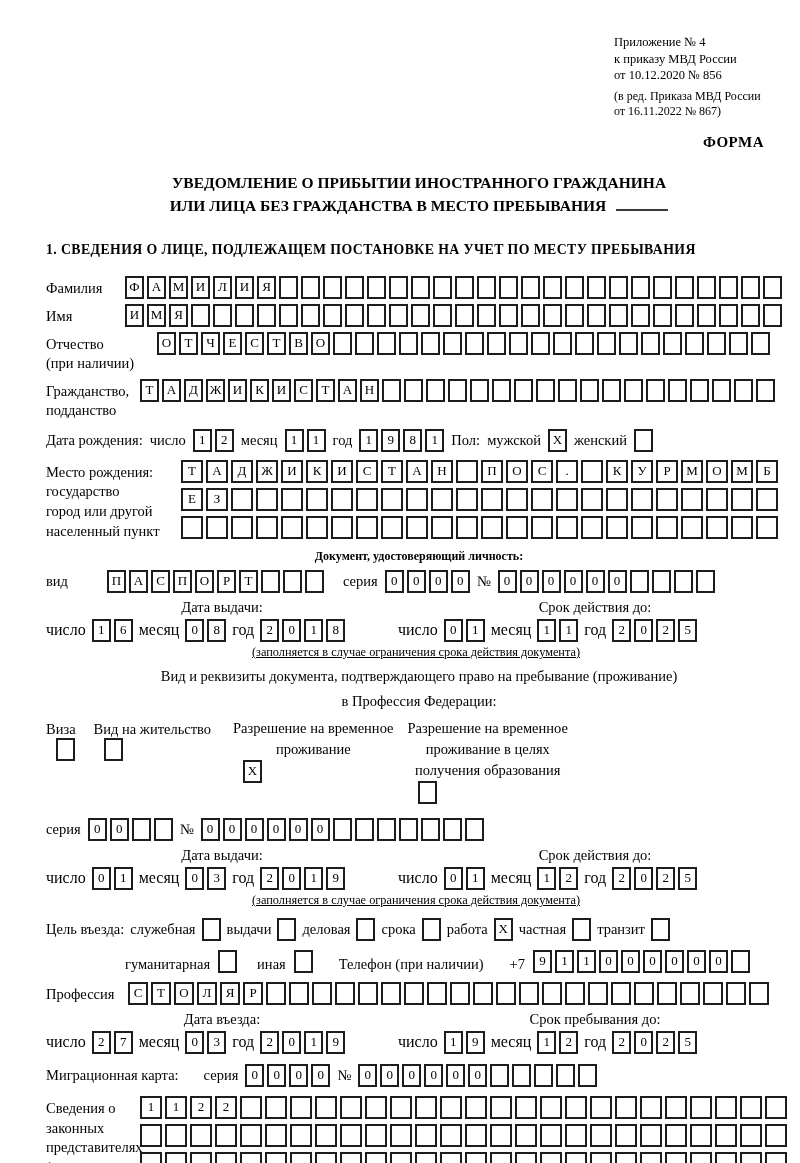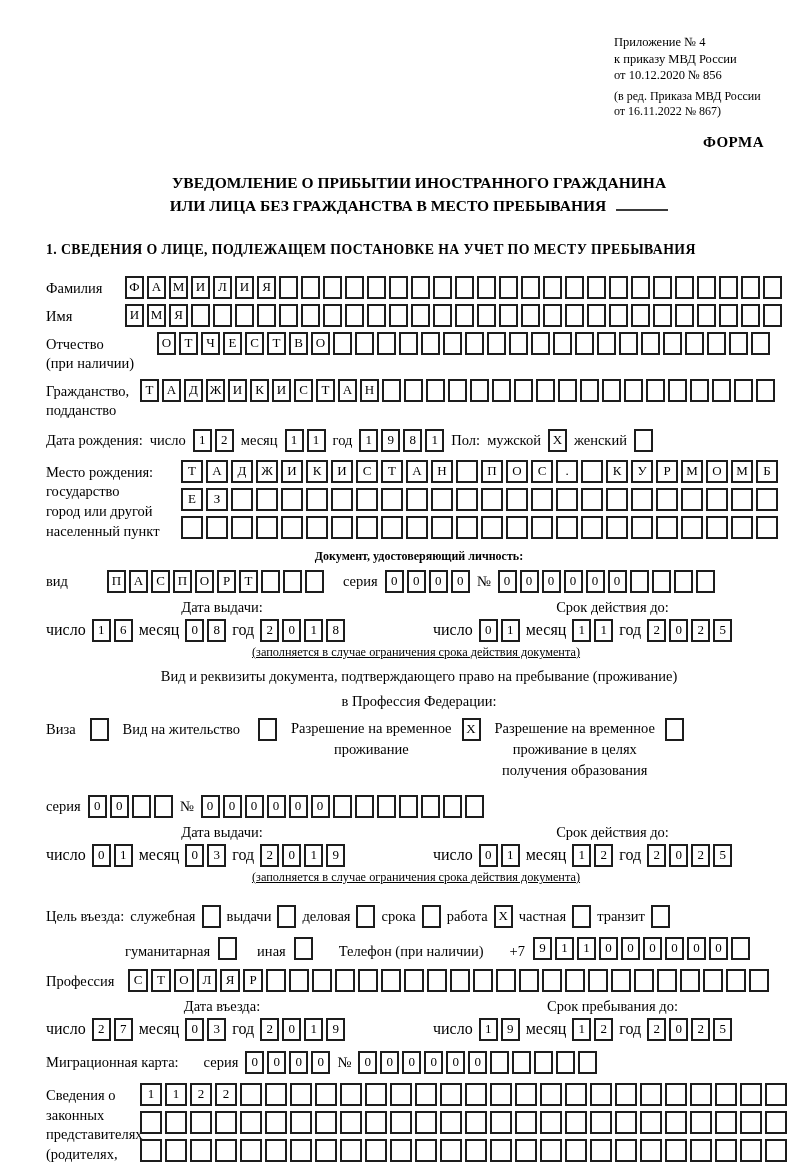--- a/index.html
+++ b/index.html
@@ -28,36 +28,36 @@
   .wide .cell { width:22px; }
   .pro .cell { width:20px; }
   .stack > .cells { margin-bottom:5px; }
 
   .inline-row { display:flex; align-items:center; flex-wrap:nowrap; font-size:14.5px; }
   .inline-row > * { margin-right:7px; }
   .dlbl { white-space:nowrap; }
 
   .center-bold { text-align:center; font-weight:bold; font-size:12px; margin:4px 0 6px 0; }
 
-  .two-col { display:flex; margin-top:6px;gap:35px; }
+  .two-col { display:flex; margin-top:6px; }
   .col-l { width:352px; }
   .col-r { flex:1; }
   .dg-head { text-align:center; font-size:14.5px; margin-bottom:3px; }
   .dg-line { display:flex; align-items:center; }
   .dg-line > * { margin-right:6px; }
   .note { font-size:12.3px; text-align:center; padding-right:6px; margin-top:3px; margin-bottom:8px;text-decoration:underline; }
 
   .intro { font-size:14.5px; margin-top:8px; margin-bottom:4px;text-align:center; }
   .res-opts { display:flex; align-items:flex-start; margin-top:8px; margin-bottom:14px; font-size:14.5px; }
-  .opt { display:flex; align-items:flex-start; margin-right:14px; }
+  .opt { display:flex; align-items:flex-start; margin-right:14px;flex-direction:column; }
   .opt .optlines { text-align:center; line-height:1.45; }
   .opt .cells { margin-left:10px; margin-top:0; }
   .opt-lbl { padding-top:3px; margin-right:8px; }
 
-  .purpose { flex-wrap:nowrap; align-items:center; margin-top:20px; }
+  .purpose { flex-wrap:nowrap; align-items:center; margin-top:10px; }
   .purpose > span { margin-right:6px; white-space:nowrap; }
   .purpose2 { align-items:flex-end; margin-top:9px; padding-left:79px; }
   .purpose2 > span { margin-right:8px; white-space:nowrap; }
   .ml18 { margin-left:18px; } .ml12 { margin-left:12px; }
 
   .rep-note { font-size:13px; margin-left:96px; margin-top:4px; }
 </style>
 </head>
 <body>
 

